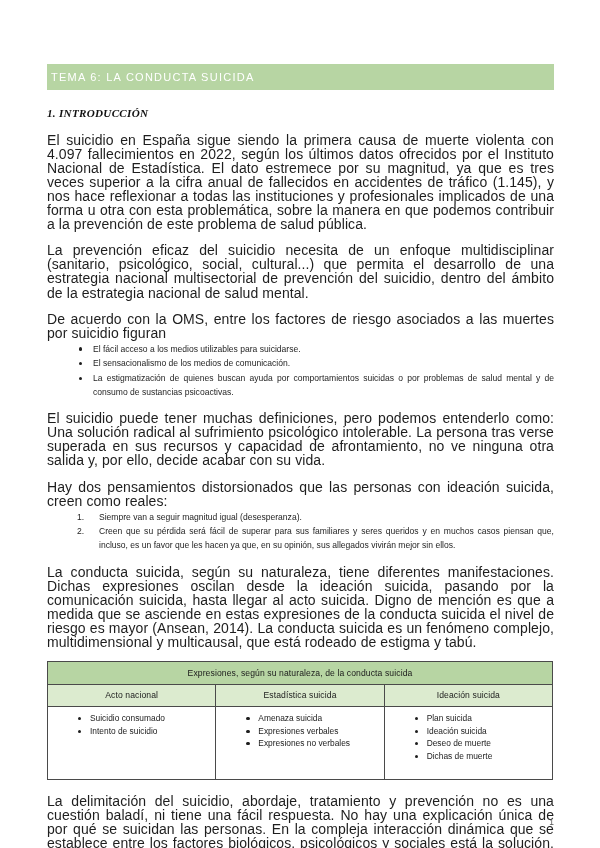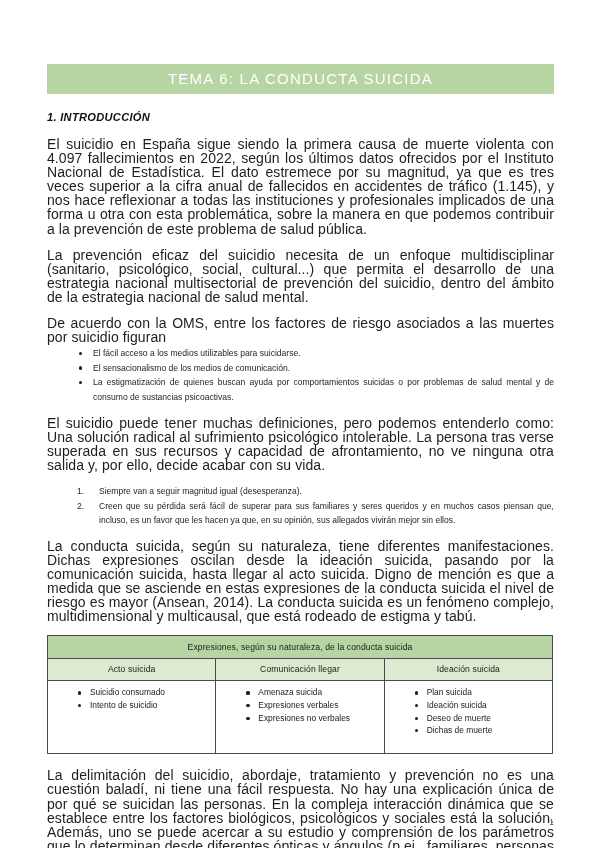--- a/index.html
+++ b/index.html
@@ -21,37 +21,38 @@
     width: 600px;
     height: 848px;
     padding: 64px 46px 0 47px;
     position: relative;
   }
 
   
   .title-banner {
     background: #b7d5a3;
     color: #ffffff;
-    text-align: center;
-    font-size: 15px;
+    text-align: left;
+    font-size: 11px;
     letter-spacing: 1.25px;
     line-height: 1.1;
     padding: 6.5px 4px 7px;
     margin: 0 0 17px 0;
     font-weight: 400;
   }
 
   
   .section-heading {
     font-style: italic;
     font-weight: bold;
     font-size: 11.1px;
     letter-spacing: 0.3px;
     margin: 0 0 14px 0;
     color: #111111;
+    font-family: Liberation Serif, serif;
   }
 
   
   p.body-text {
     font-size: 14px;
     line-height: 14.1px;
     text-align: justify;
     margin: 0 0 12px 0;
     letter-spacing: 0.08px;
     color: #1e1e1e;
@@ -187,36 +188,37 @@
   <p class="body-text tight">De acuerdo con la OMS, entre los factores de riesgo asociados a las muertes por suicidio figuran</p>
 
   <ul class="doc-list">
     <li>El fácil acceso a los medios utilizables para suicidarse.</li>
     <li>El sensacionalismo de los medios de comunicación.</li>
     <li>La estigmatización de quienes buscan ayuda por comportamientos suicidas o por problemas de salud mental y de consumo de sustancias psicoactivas.</li>
   </ul>
 
   <p class="body-text">El suicidio puede tener muchas definiciones, pero podemos entenderlo como: Una solución radical al sufrimiento psicológico intolerable. La persona tras verse superada en sus recursos y capacidad de afrontamiento, no ve ninguna otra salida y, por ello, decide acabar con su vida.</p>
 
+  <p class="body-text tight">Hay dos pensamientos distorsionados que las personas con ideación suicida, creen como reales:</p>
 
   <ol class="doc-list">
     <li>Siempre van a seguir magnitud igual (desesperanza).</li>
     <li>Creen que su pérdida será fácil de superar para sus familiares y seres queridos y en muchos casos piensan que, incluso, es un favor que les hacen ya que, en su opinión, sus allegados vivirán mejor sin ellos.</li>
   </ol>
 
   <p class="body-text">La conducta suicida, según su naturaleza, tiene diferentes manifestaciones. Dichas expresiones oscilan desde la ideación suicida, pasando por la comunicación suicida, hasta llegar al acto suicida. Digno de mención es que a medida que se asciende en estas expresiones de la conducta suicida el nivel de riesgo es mayor (Ansean, 2014). La conducta suicida es un fenómeno complejo, multidimensional y multicausal, que está rodeado de estigma y tabú.</p>
 
   <table class="expr-table">
     <tbody>
       <tr>
         <td class="table-title" colspan="3">Expresiones, según su naturaleza, de la conducta suicida</td>
       </tr>
       <tr>
-        <td class="col-head">Acto suicida</td>
-        <td class="col-head">Comunicación llegar</td>
+        <td class="col-head">Acto nacional</td>
+        <td class="col-head">Estadística suicida</td>
         <td class="col-head">Ideación suicida</td>
       </tr>
       <tr>
         <td class="cell-body">
           <ul>
             <li>Suicidio consumado</li>
             <li>Intento de suicidio</li>
           </ul>
         </td>
         <td class="cell-body">

